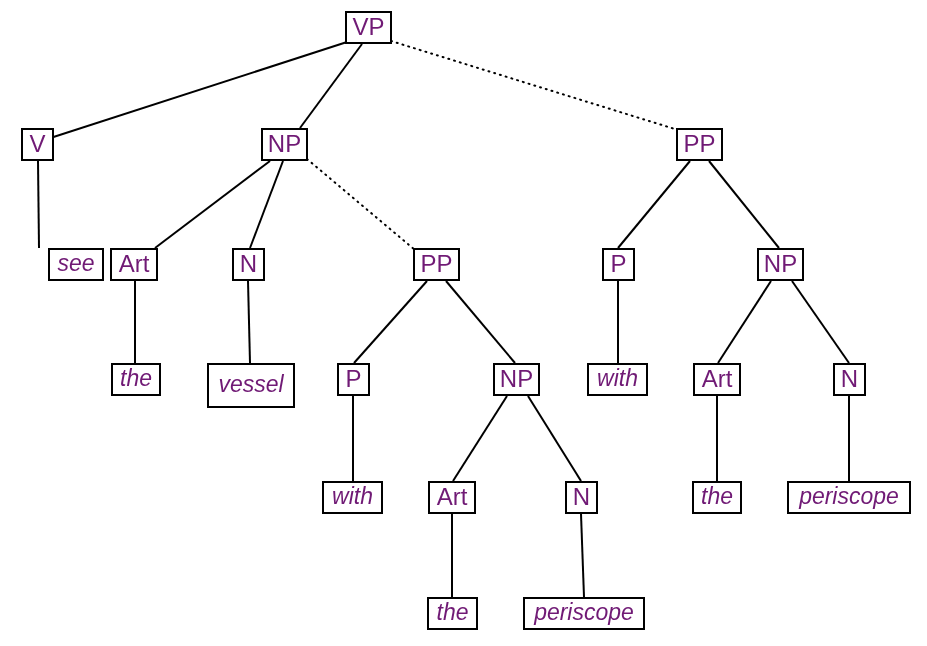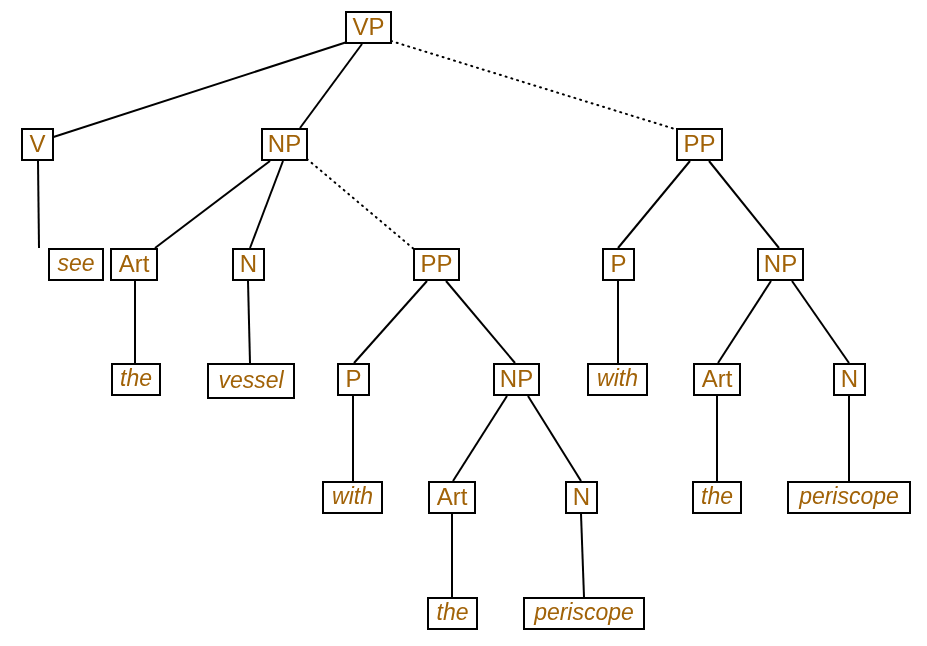--- a/index.html
+++ b/index.html
@@ -39,21 +39,21 @@
   .node-box {
     position: absolute;
     box-sizing: border-box;
     border: 2px solid #000000;
     background: #ffffff;
     display: flex;
     align-items: center;
     justify-content: center;
     line-height: 1;
     white-space: nowrap;
-    color: #a16207;
+    color: #701a75;
   }
   .node-cat {
     font-size: 24px;
     font-style: normal;
     font-family: "Liberation Sans", sans-serif;
   }
   .node-leaf {
     font-size: 23px;
     font-style: italic;
     font-family: "Liberation Sans", sans-serif;
@@ -119,21 +119,21 @@
       </div>
       <div class="node-box" style="left: 602px; top: 248px; width: 33px; height: 33px;">
         <span class="node-label node-cat">P</span>
       </div>
       <div class="node-box" style="left: 757px; top: 248px; width: 47px; height: 33px;">
         <span class="node-label node-cat">NP</span>
       </div>
       <div class="node-box" style="left: 111px; top: 363px; width: 50px; height: 33px;">
         <span class="node-label node-leaf">the</span>
       </div>
-      <div class="node-box" style="left: 207px; top: 363px; width: 88px; height: 36px;">
+      <div class="node-box" style="left: 207px; top: 363px; width: 88px; height: 45px;">
         <span class="node-label node-leaf">vessel</span>
       </div>
       <div class="node-box" style="left: 337px; top: 363px; width: 33px; height: 33px;">
         <span class="node-label node-cat">P</span>
       </div>
       <div class="node-box" style="left: 493px; top: 363px; width: 47px; height: 33px;">
         <span class="node-label node-cat">NP</span>
       </div>
       <div class="node-box" style="left: 587px; top: 363px; width: 61px; height: 33px;">
         <span class="node-label node-leaf">with</span>

